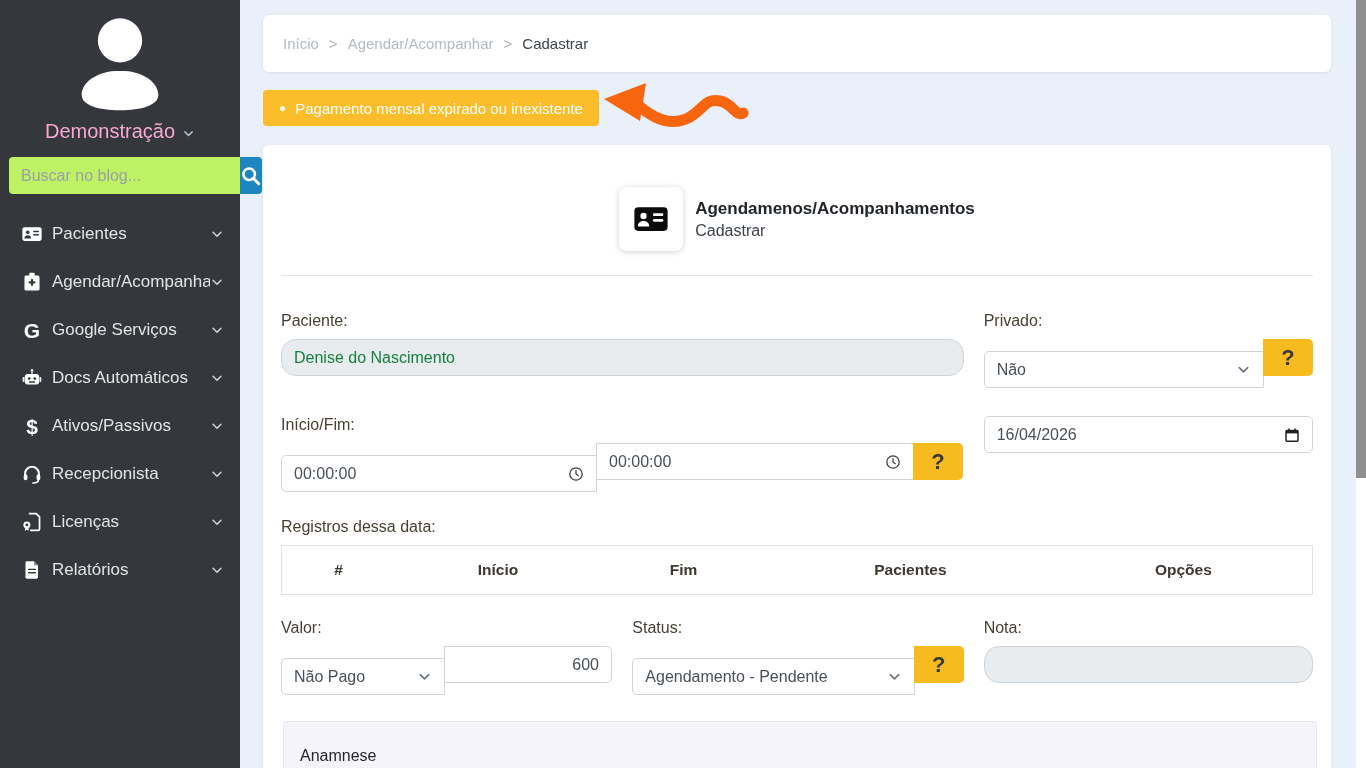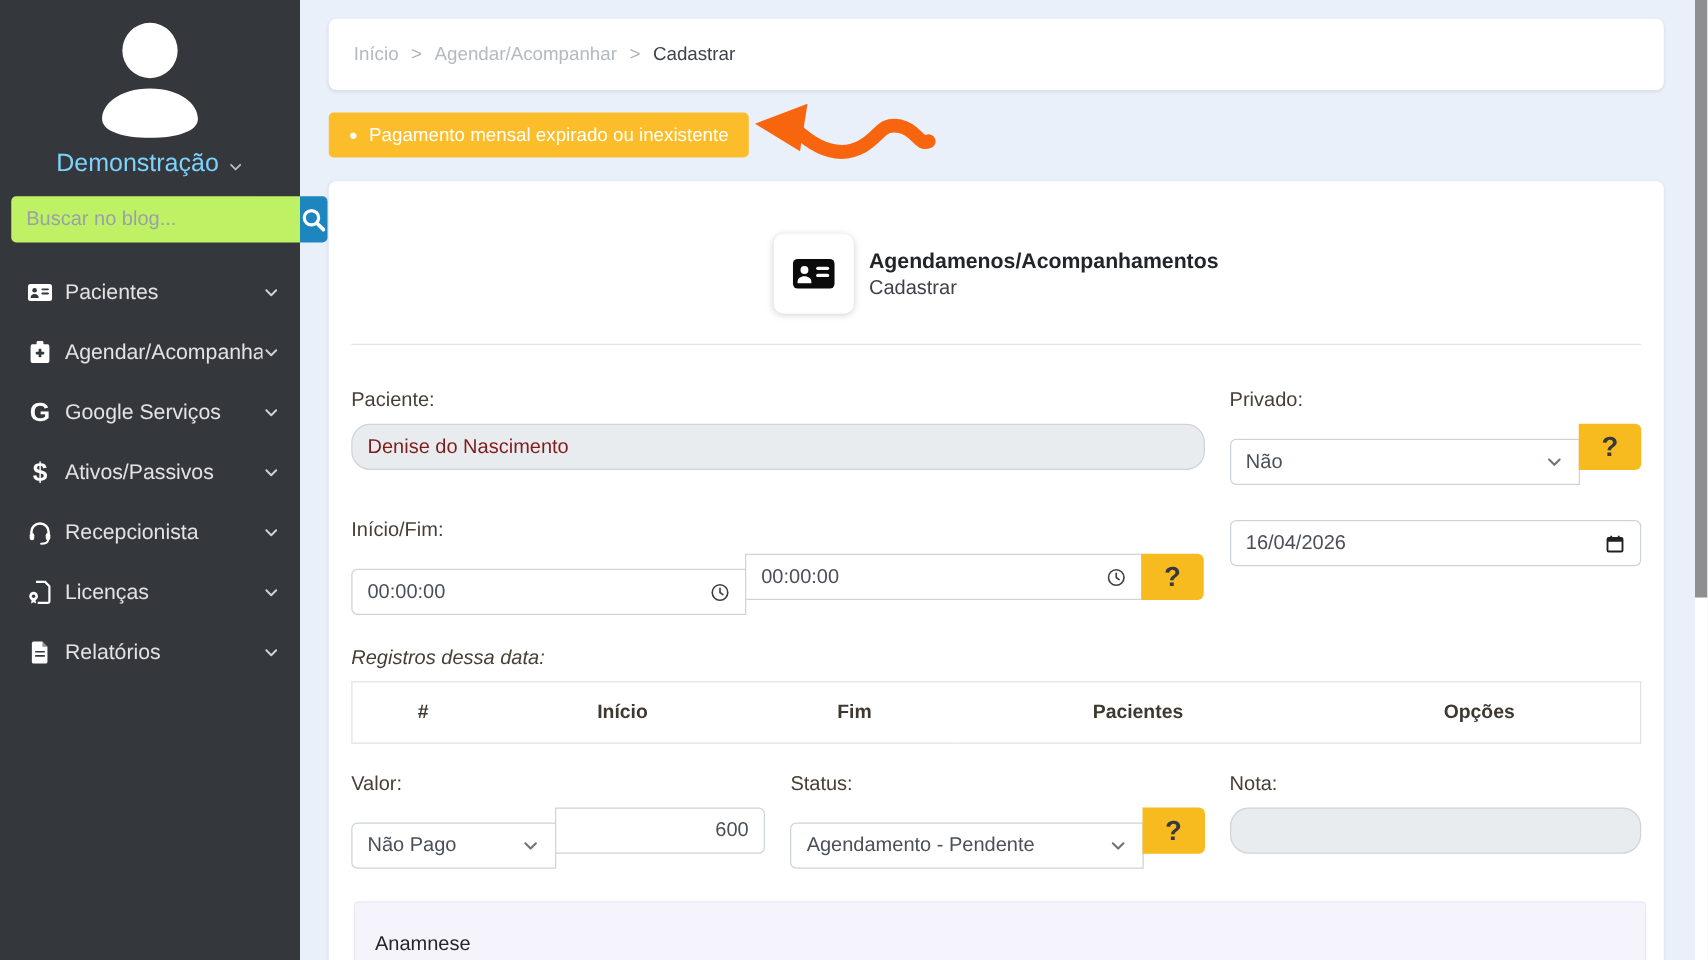--- a/index.html
+++ b/index.html
@@ -12,21 +12,21 @@
   }
   
   .sidebar {
     position:absolute; left:0; top:0; width:240px; height:768px;
     background:#34383d; color:#e9e9e9; z-index:5;
   }
   .avatar-wrap { display:flex; justify-content:center; padding-top:8px; }
   .avatar-wrap svg { width:118px; height:110px; fill:#ffffff; }
   .username {
     display:flex; align-items:center; justify-content:center; gap:7px;
-    font-size:20px; color:#7dd3fc; margin-top:2px; cursor:pointer;
+    font-size:20px; color:#f9a8d4; margin-top:2px; cursor:pointer;
   }
   .username .chev { width:13px; height:13px; color:#b9bcbf; margin-top:4px; }
   .search-row { display:flex; margin:14px 9px 6px 9px; height:37px; }
   .search-input {
     flex:1; border:none; outline:none; border-radius:4px 0 0 4px;
     padding:0 12px; font-size:16px; color:#444; font-family:"Liberation Sans",sans-serif;
     background:#bef264;
   }
   .search-input::placeholder { color:#9aa1a8; }
   .search-btn {
@@ -86,39 +86,39 @@
   .fcol-r { width:330px; }
   .fcol-third { width:332px; }
   .fcol-third:last-child { width:330px; }
   .flabel { font-size:16px; color:#463f35; margin-bottom:9px; display:block; }
   .ctrl {
     height:37px; border:1px solid #ced4da; border-radius:5px; background:#fff;
     display:flex; align-items:center; font-size:16px; color:#495057; padding:0 12px;
     width:100%;
   }
   input.ctrl { font-family:"Liberation Sans",sans-serif; outline:none; }
-  .ctrl.disabled { background:#e9ecef; color:#7f1d1d;border-radius:15px; }
+  .ctrl.disabled { background:#e9ecef; color:#15803d;border-radius:15px; }
   .group { display:flex; width:100%; }
   .group .ctrl { border-radius:0; margin-left:-1px; }
   .group .ctrl:first-child { border-radius:5px 0 0 5px; margin-left:0;margin-top:12px; }
   .group .last-round { border-radius:0 5px 5px 0 !important; }
   .selectbox { justify-content:space-between; cursor:pointer; }
   .selectbox .chev { width:15px; height:15px; color:#6c757d; flex-shrink:0; }
   .help-btn {
     width:50px; height:37px; flex-shrink:0; background:#f7ba1f; border:none;
     border-radius:0 5px 5px 0; margin-left:-1px; cursor:pointer;
     font-size:22px; font-weight:bold; color:#36393d; line-height:1;
     display:flex; align-items:center; justify-content:center; font-family:"Liberation Sans",sans-serif;
   }
   .time-ctrl { justify-content:space-between; cursor:text; }
   .time-ctrl svg, .date-ctrl svg { flex-shrink:0; }
   .date-ctrl { justify-content:space-between; cursor:text; }
 
   .mt28 { margin-top:28px; }
-  .reg-label { margin-top:26px;font-style:italic; }
+  .reg-label { margin-top:26px; }
   table.regs {
     width:100%; border-collapse:collapse; background:#fff;
     border:1px solid #dfe3e8; margin-top:2px;
   }
   table.regs th {
     font-size:15.5px; color:#3e3930; font-weight:bold; text-align:center;
     padding:15px 8px; background:#fff;
   }
 
   .accordion {
@@ -194,20 +194,38 @@
     <div class="nav-item">
       <span class="nicon">
         <span class="glyph">G</span>
       </span>
       <span class="nlabel">Google Serviços</span>
       <svg class="chev" viewBox="0 0 16 16">
           <path d="M3.5 6 8 10.5 12.5 6"></path>
         </svg>
     </div>
 
+    <div class="nav-item">
+      <span class="nicon">
+        <svg viewBox="0 0 24 24">
+          <circle cx="12" cy="3.6" r="1.3"></circle>
+            <rect x="11.2" y="4.6" width="1.6" height="2.6"></rect>
+          <rect x="1.8" y="11" width="2" height="5.4" rx="1"></rect>
+            <rect x="20.2" y="11" width="2" height="5.4" rx="1"></rect>
+          <rect x="4.2" y="7.6" width="15.6" height="11.6" rx="3"></rect>
+          <circle cx="9" cy="12.6" r="1.5" fill="#34383d"></circle>
+            <circle cx="15" cy="12.6" r="1.5" fill="#34383d"></circle>
+          <rect x="8.6" y="15.6" width="6.8" height="1.5" rx=".75" fill="#34383d"></rect>
+        </svg>
+      </span>
+      <span class="nlabel">Docs Automáticos</span>
+      <svg class="chev" viewBox="0 0 16 16">
+          <path d="M3.5 6 8 10.5 12.5 6"></path>
+        </svg>
+    </div>
 
     <div class="nav-item">
       <span class="nicon">
         <span class="glyph">$</span>
       </span>
       <span class="nlabel">Ativos/Passivos</span>
       <svg class="chev" viewBox="0 0 16 16">
           <path d="M3.5 6 8 10.5 12.5 6"></path>
         </svg>
     </div>

